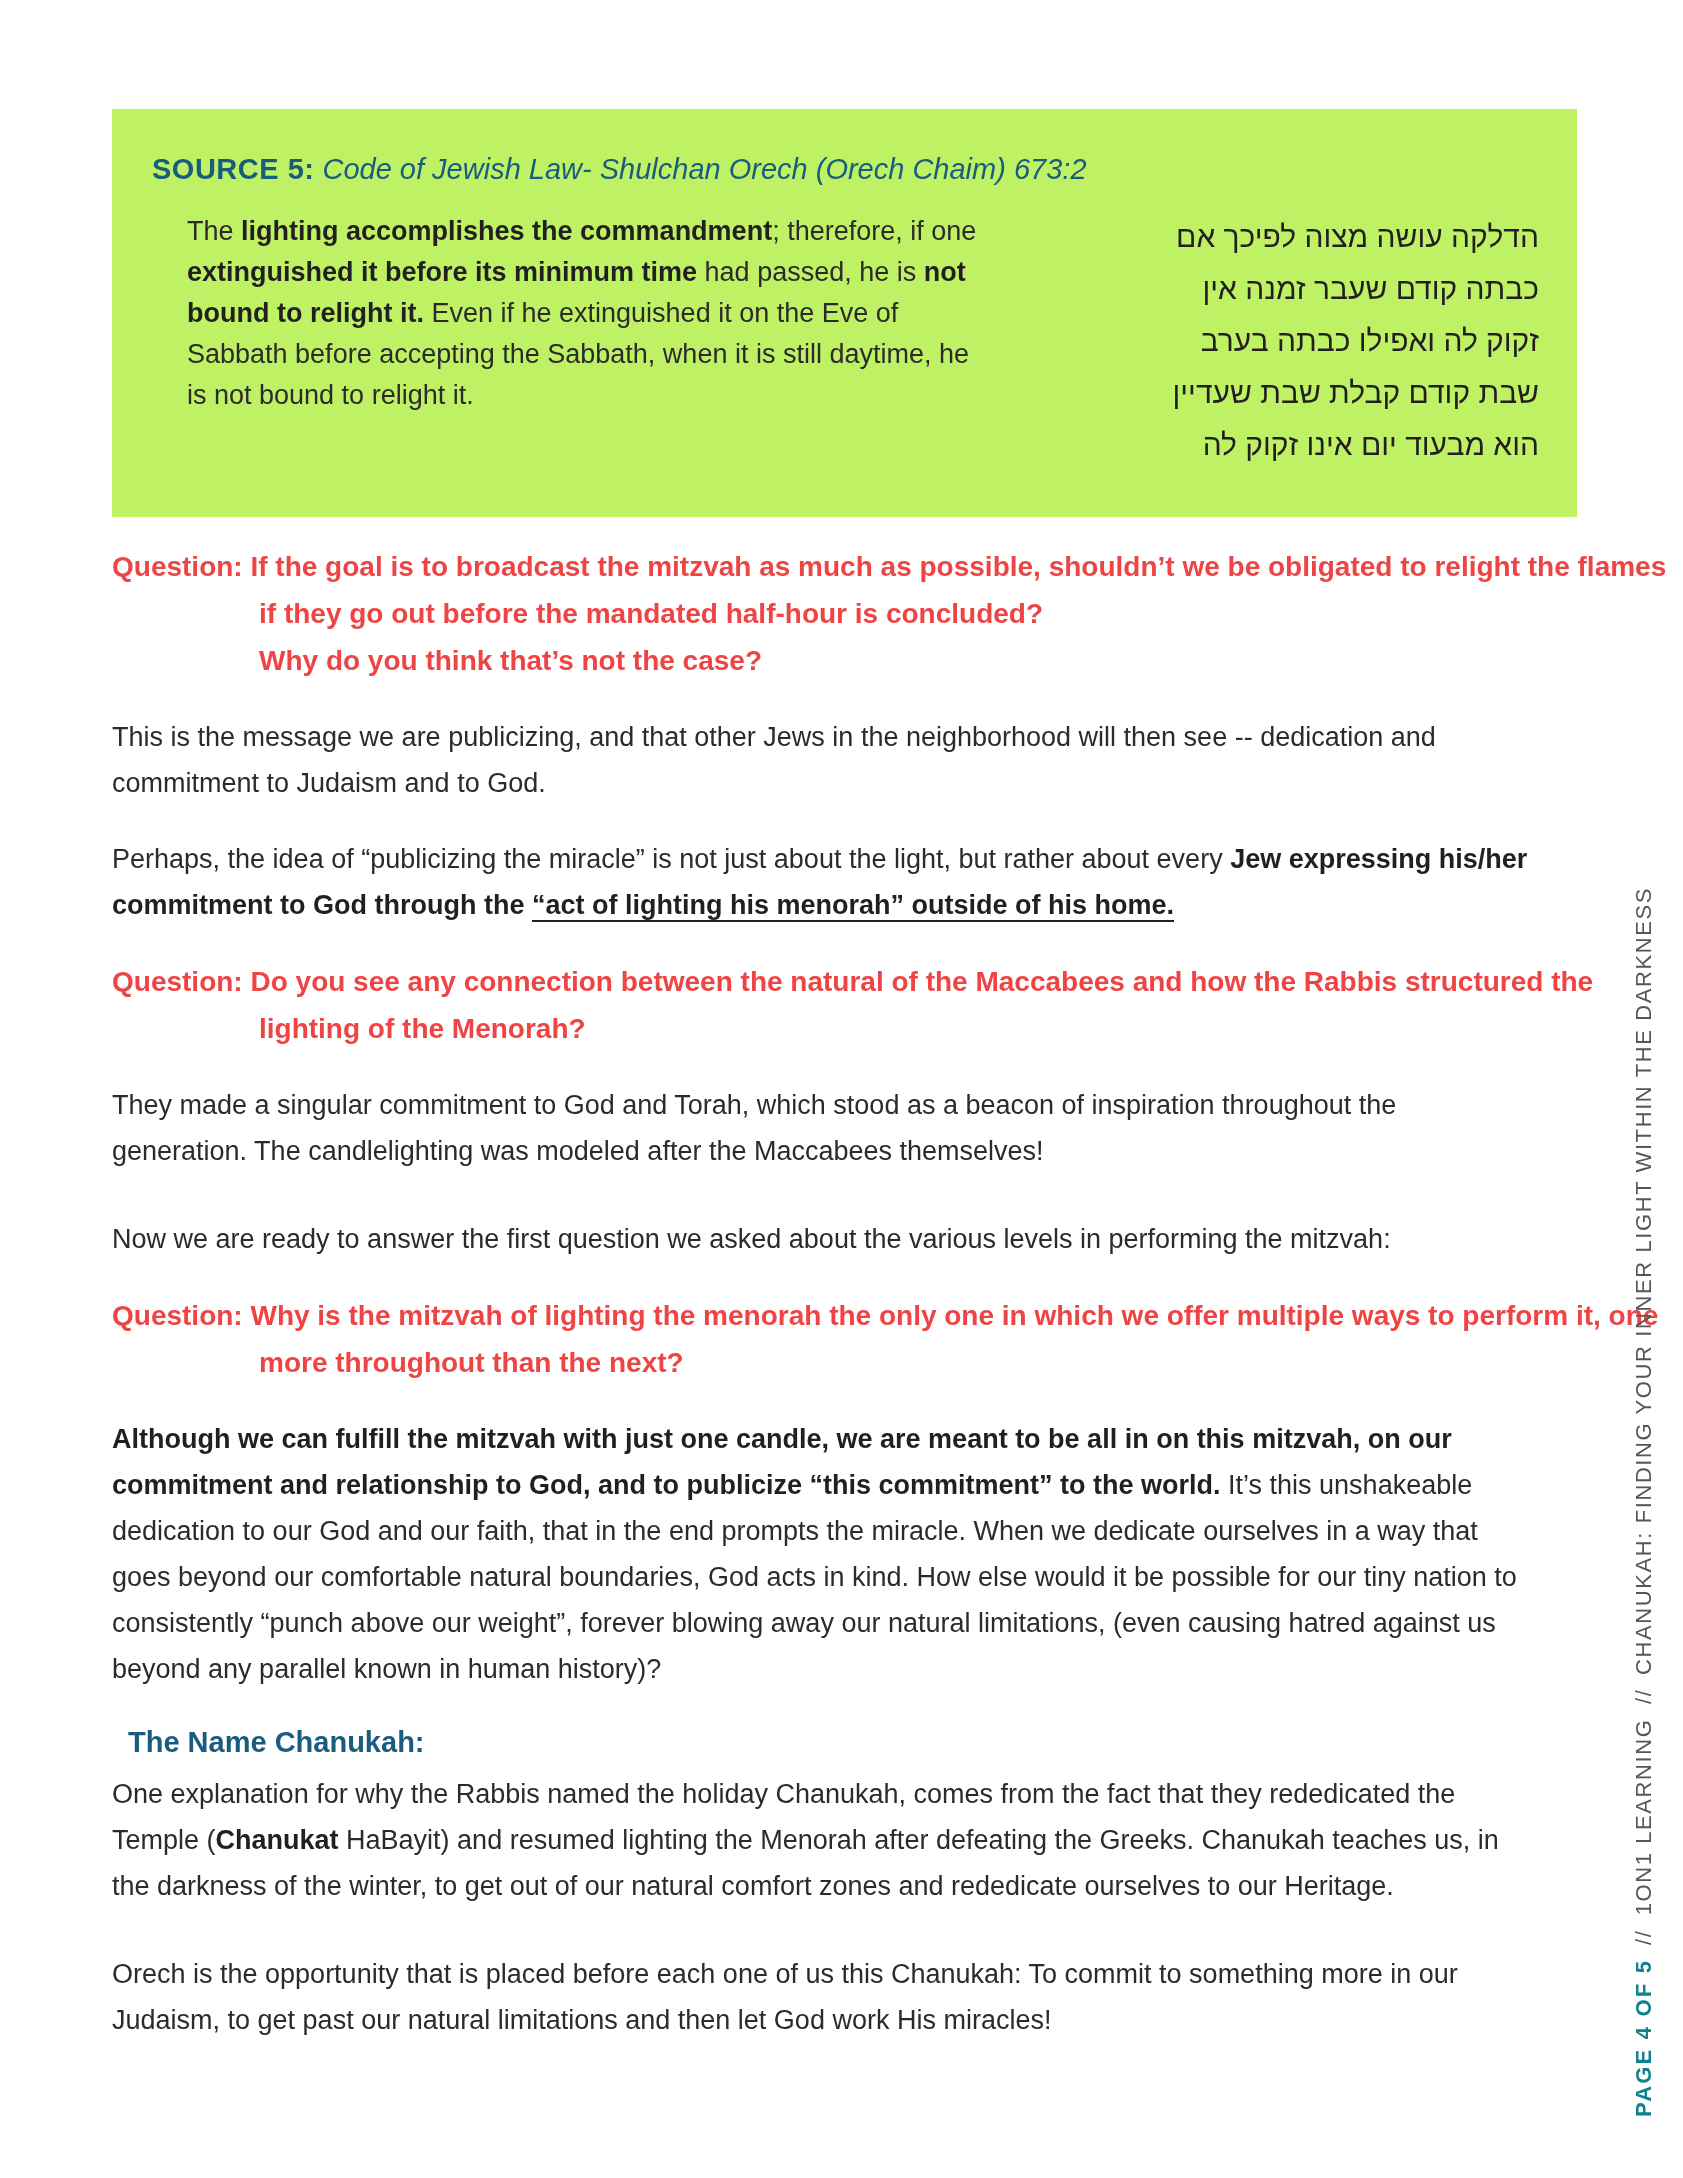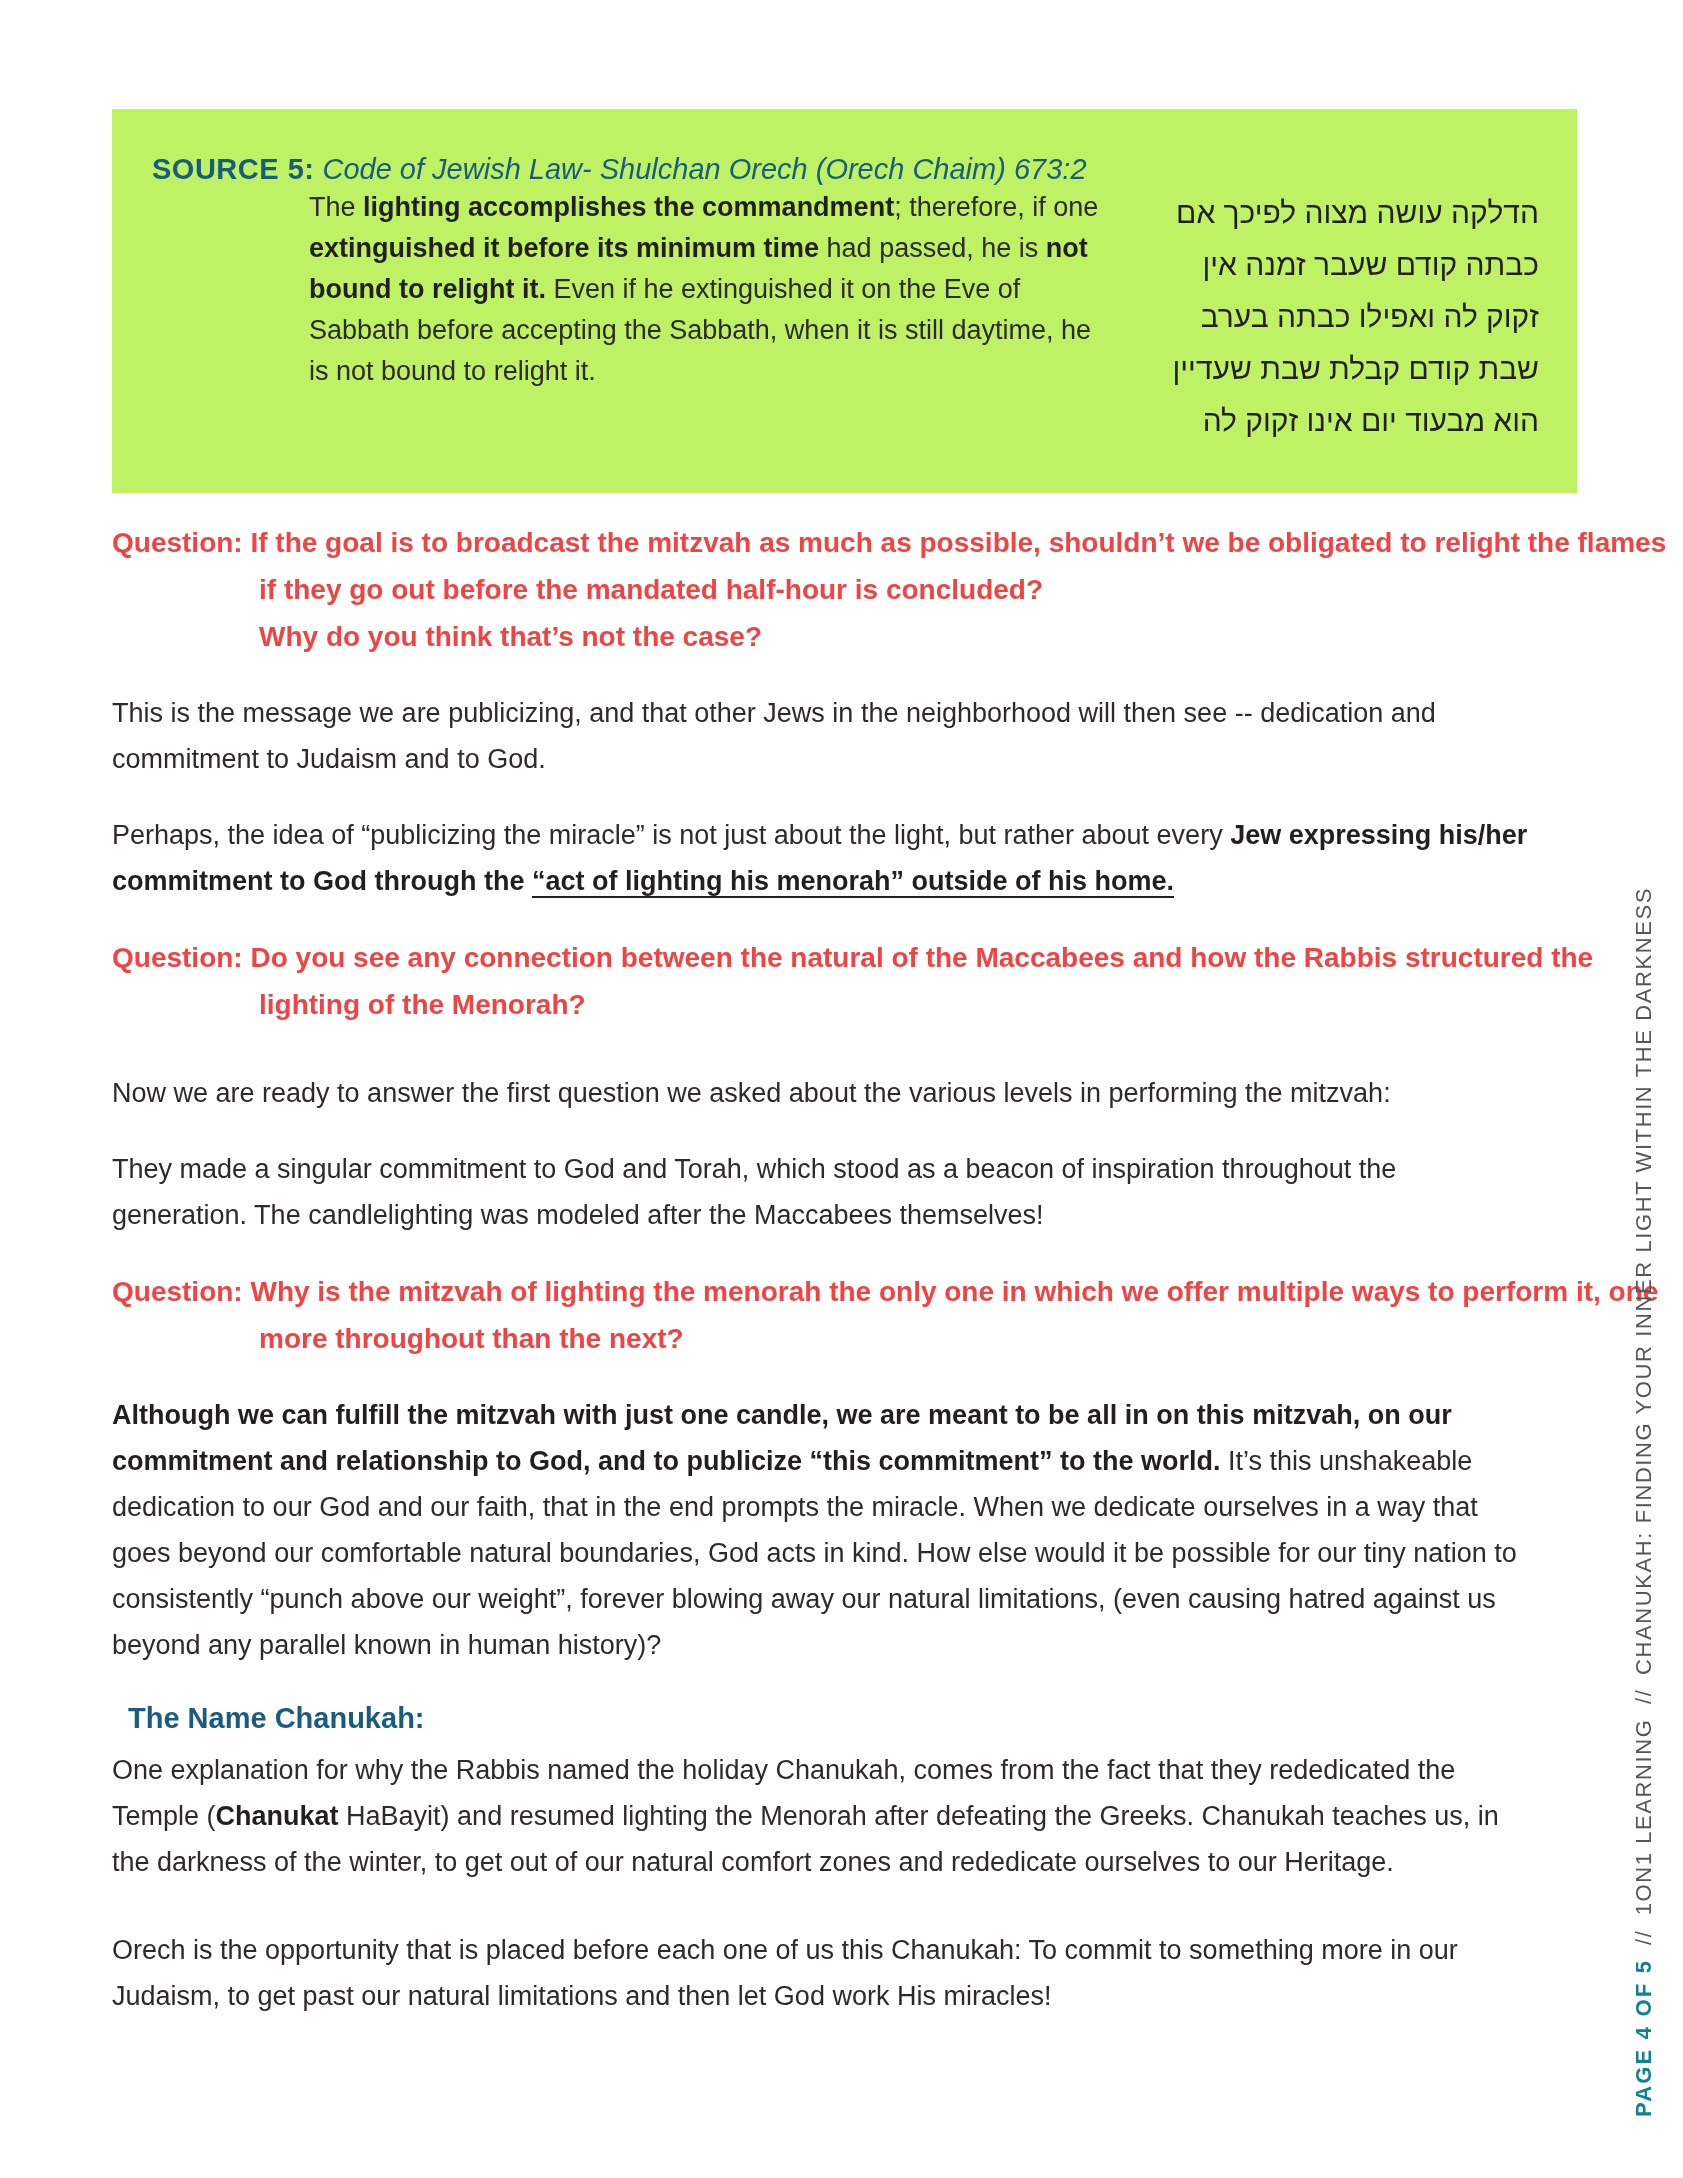--- a/index.html
+++ b/index.html
@@ -16,21 +16,21 @@
   
   .source-box {
     background:#bef264;
     box-sizing:border-box;
     width:1465px;
     padding:42px 38px 46px 40px;
   }
   .source-header { font-size:29px; color:#1a5b80; line-height:36px; }
   .source-label  { font-weight:bold; letter-spacing:0.5px; }
   .source-title  { font-style:italic; }
-  .source-cols   { display:flex; justify-content:flex-end; padding-left:35px; }
+  .source-cols   { display:flex; justify-content:space-between; margin-top:24px; padding-left:35px; }
   .source-english{ width:804px; font-size:27px; line-height:41px; }
   .source-hebrew { width:426px; font-size:30px; line-height:52px; color:#231f20;
                    text-align:right; direction:rtl; white-space:pre-line; }
 
   
   .q {
     color:#ef4444; font-weight:bold;
     font-size:28px; line-height:47px;
     width:1421px;
     padding-left:147px; text-indent:-147px;
@@ -78,23 +78,23 @@
 
   <p class="q"><span class="q-label">Question:</span> <span class="q-text">If the goal is to broadcast the mitzvah as much as possible, shouldn’t we be obligated to relight the flames if they go out before the mandated half-hour is concluded?
 Why do you think that’s not the case?</span></p>
 
   <p class="para">This is the message we are publicizing, and that other Jews in the neighborhood will then see -- dedication and commitment to Judaism and to God.</p>
 
   <p class="para"><span>Perhaps, the idea of “publicizing the miracle” is not just about the light, but rather about every </span><span class="b">Jew expressing his/her commitment to God through the </span><span class="b u">“act of lighting his menorah” outside of his home.</span></p>
 
   <p class="q"><span class="q-label">Question:</span> <span class="q-text">Do you see any connection between the natural of the Maccabees and how the Rabbis structured the lighting of the Menorah?</span></p>
 
+  <p class="para">They made a singular commitment to God and Torah, which stood as a beacon of inspiration throughout the generation. The candlelighting was modeled after the Maccabees themselves!</p>
+
   <p class="para extra-top">Now we are ready to answer the first question we asked about the various levels in performing the mitzvah:</p>
-
-  <p class="para">They made a singular commitment to God and Torah, which stood as a beacon of inspiration throughout the generation. The candlelighting was modeled after the Maccabees themselves!</p>
 
   <p class="q"><span class="q-label">Question:</span> <span class="q-text">Why is the mitzvah of lighting the menorah the only one in which we offer multiple ways to perform it, one more throughout than the next?</span></p>
 
   <p class="para"><span class="b">Although we can fulfill the mitzvah with just one candle, we are meant to be all in on this mitzvah, on our commitment and relationship to God, and to publicize “this commitment” to the world.</span><span> It’s this unshakeable dedication to our God and our faith, that in the end prompts the miracle. When we dedicate ourselves in a way that goes beyond our comfortable natural boundaries, God acts in kind. How else would it be possible for our tiny nation to consistently “punch above our weight”, forever blowing away our natural limitations, (even causing hatred against us beyond any parallel known in human history)?</span></p>
 
   <h2 class="section-heading">The Name Chanukah:</h2>
 
   <p class="para" style="margin-top:12px"><span>One explanation for why the Rabbis named the holiday Chanukah, comes from the fact that they rededicated the Temple (</span><span class="b">Chanukat</span><span> HaBayit) and resumed lighting the Menorah after defeating the Greeks. Chanukah teaches us, in the darkness of the winter, to get out of our natural comfort zones and rededicate ourselves to our Heritage.</span></p>
 
   <p class="para extra-top">Orech is the opportunity that is placed before each one of us this Chanukah: To commit to something more in our Judaism, to get past our natural limitations and then let God work His miracles!</p>

